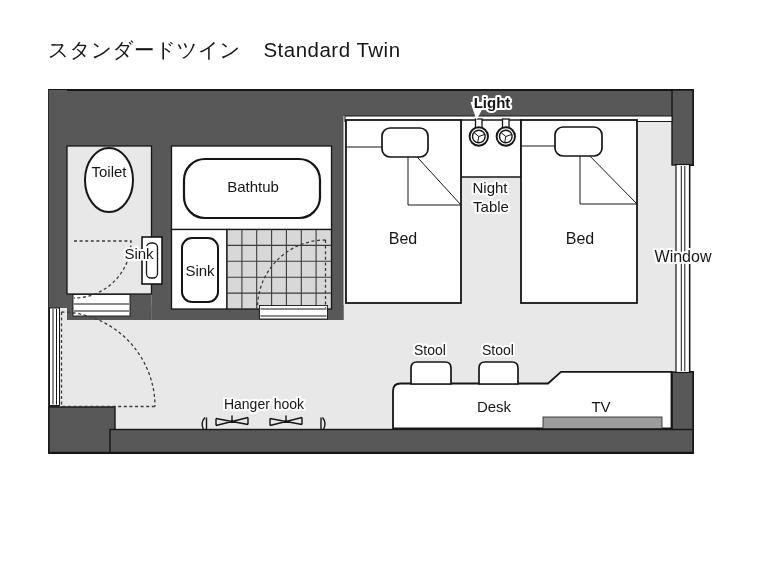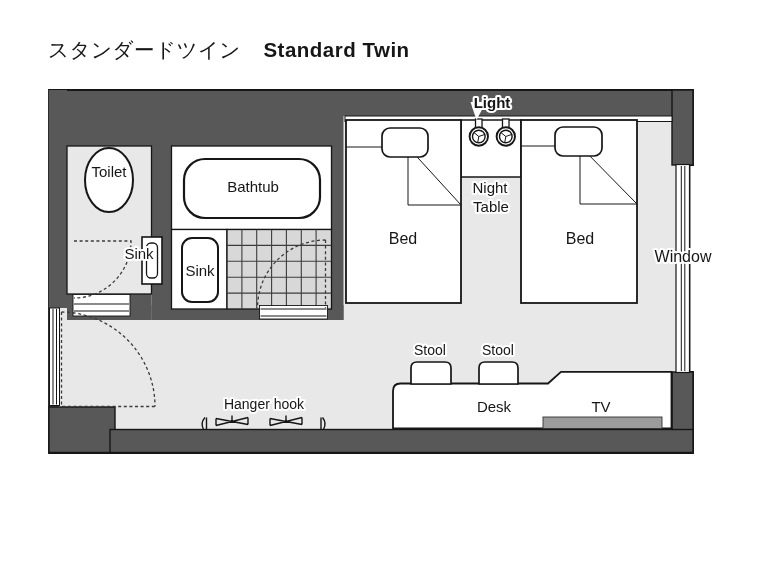--- a/index.html
+++ b/index.html
@@ -1,20 +1,20 @@
 <!DOCTYPE html>
 <html><head>
 <meta charset="utf-8">
 <style>
   html,body{margin:0;padding:0;background:#ffffff;}
   body{width:780px;height:585px;position:relative;overflow:hidden;
        font-family:"Liberation Sans","DejaVu Sans",sans-serif;}
   .title{position:absolute;left:48px;top:36px;font-size:20.5px;color:#161616;
          letter-spacing:.5px;white-space:nowrap;}
-  .title .en{margin-left:1.1em;font-weight:bold;}
+  .title .en{margin-left:1.1em;}
   svg{position:absolute;left:0;top:0;}
   .lbl{font-family:"Liberation Sans","DejaVu Sans",sans-serif;
        font-size:15px;fill:#161616;stroke:#ffffff;stroke-width:4.2px;
        paint-order:stroke;stroke-linejoin:round;text-anchor:middle;}
   .lbl-lg{font-size:16px;}
   .lbl-sm{font-size:14px;}
   .lbl-bold{font-weight:700;}
   .thin{stroke:#161616;stroke-width:1;fill:none;}
   .dash{stroke:#3a3a3a;stroke-width:1.3;fill:none;stroke-dasharray:3 2.6;}
 </style>

